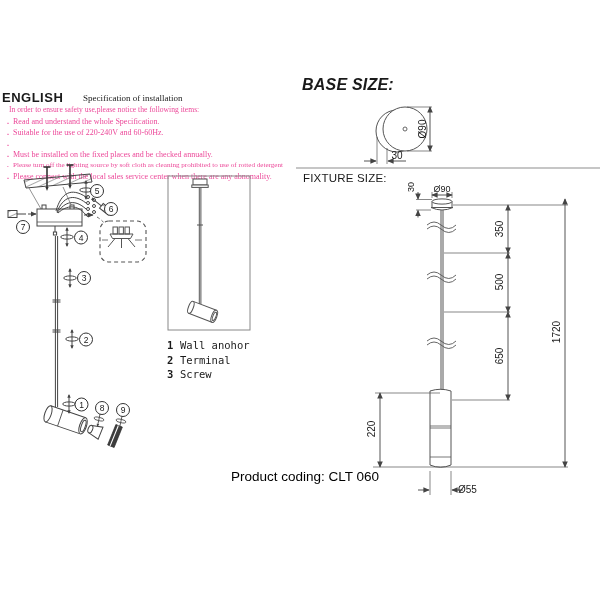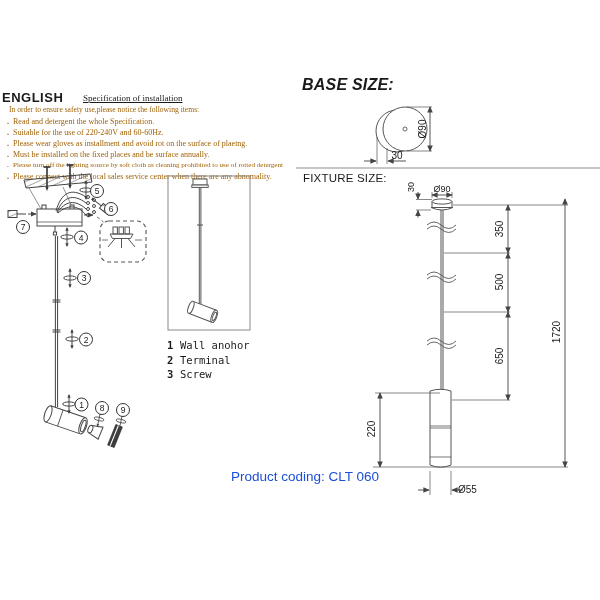--- a/index.html
+++ b/index.html
@@ -1,61 +1,60 @@
 <!DOCTYPE html>
 <html><head>
 <meta charset="utf-8">
 <style>
   html,body{margin:0;padding:0;background:#fff;}
   .page{position:relative;width:600px;height:600px;background:#ffffff;overflow:hidden;
         font-family:"Liberation Sans",sans-serif;color:#1a1a1a;}
   .abs{position:absolute;}
   .lang-title{left:2px;top:90px;font-size:13px;font-weight:bold;letter-spacing:.5px;}
-  .spec-subtitle{left:83px;top:93px;font-size:9px;font-family:"Liberation Serif",serif;text-decoration:underline;}
-  .instructions{left:3px;top:105px;width:300px;font-family:"Liberation Serif",serif;color:#a16207;}
+  .spec-subtitle{left:83px;top:93px;font-size:9px;font-family:"Liberation Serif",serif;}
+  .instructions{left:3px;top:105px;width:300px;font-family:"Liberation Serif",serif;color:#ec4899;}
   .intro{margin:0 0 3px 6px;font-size:7.6px;}
   .irow{display:flex;align-items:flex-start;margin:0 0 1.8px 4px;font-size:8px;line-height:9.3px;}
   .irow .b{width:6px;font-weight:bold;}
   .irow.small{font-size:7.1px;line-height:9.3px;}
   .base-title{left:302px;top:76px;font-size:16px;font-weight:bold;letter-spacing:.2px;font-style:italic;}
   .fixture-title{left:303px;top:172px;font-size:11.5px;font-weight:normal;letter-spacing:.2px;}
-  .product-coding{left:231px;top:469px;font-size:13.5px;color:#1d4ed8;}
+  .product-coding{left:231px;top:469px;font-size:13.5px;color:#000000;}
   svg{display:block;}
   svg text{fill:#1a1a1a;}
   .dimtxt{font-family:"Liberation Sans",sans-serif;font-size:10px;}
   .dimtxt-s{font-family:"Liberation Sans",sans-serif;font-size:9px;}
   .callout-num{font-family:"Liberation Sans",sans-serif;font-size:8.5px;}
   .legend-num{font-family:"DejaVu Sans Mono",monospace;font-size:10.5px;font-weight:bold;}
   .legend-lab{font-family:"DejaVu Sans Mono",monospace;font-size:10.5px;}
 </style>
 </head>
 <body>
 
 <div class="page">
 
   <div class="abs lang-title">ENGLISH</div>
   <div class="abs spec-subtitle">Specification of installation</div>
 
   <div class="abs instructions">
     <div class="intro">In order to ensure safety use,please notice the following items:</div>
     <div class="irow">
         <span class="b">.</span>
-        <span>Read and detergent the whole Specification.</span>
+        <span>Read and understand the whole Specification.</span>
       </div>
     <div class="irow">
         <span class="b">.</span>
         <span>Suitable for the use of 220-240V and 60-60Hz.</span>
       </div>
     <div class="irow">
         <span class="b">.</span>
-        <span>Please wear gloves as installment and avoid rot on the surface of plaetng.</span>
-      </div>
-    <div class="irow">
-        <span class="b">.</span>
-        <span>Must be installed on the fixed places and be surface annually.</span>
+      </div>
+    <div class="irow">
+        <span class="b">.</span>
+        <span>Must be installed on the fixed places and be checked annually.</span>
       </div>
     <div class="irow small">
         <span class="b">.</span>
         <span>Please turn off the lighting source by soft cloth as cleaning prohibited to use of rotted detergent</span>
       </div>
     <div class="irow">
         <span class="b">.</span>
         <span>Please connect with the local sales service center when there are any abnomality.</span>
       </div>
   </div>

